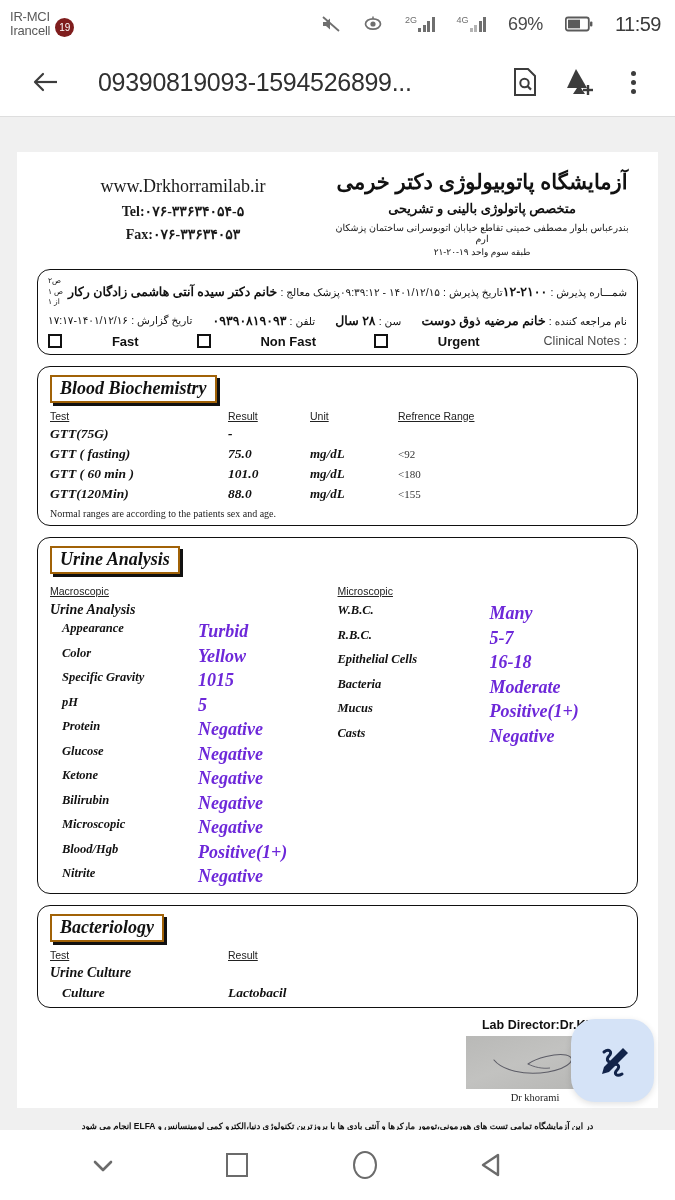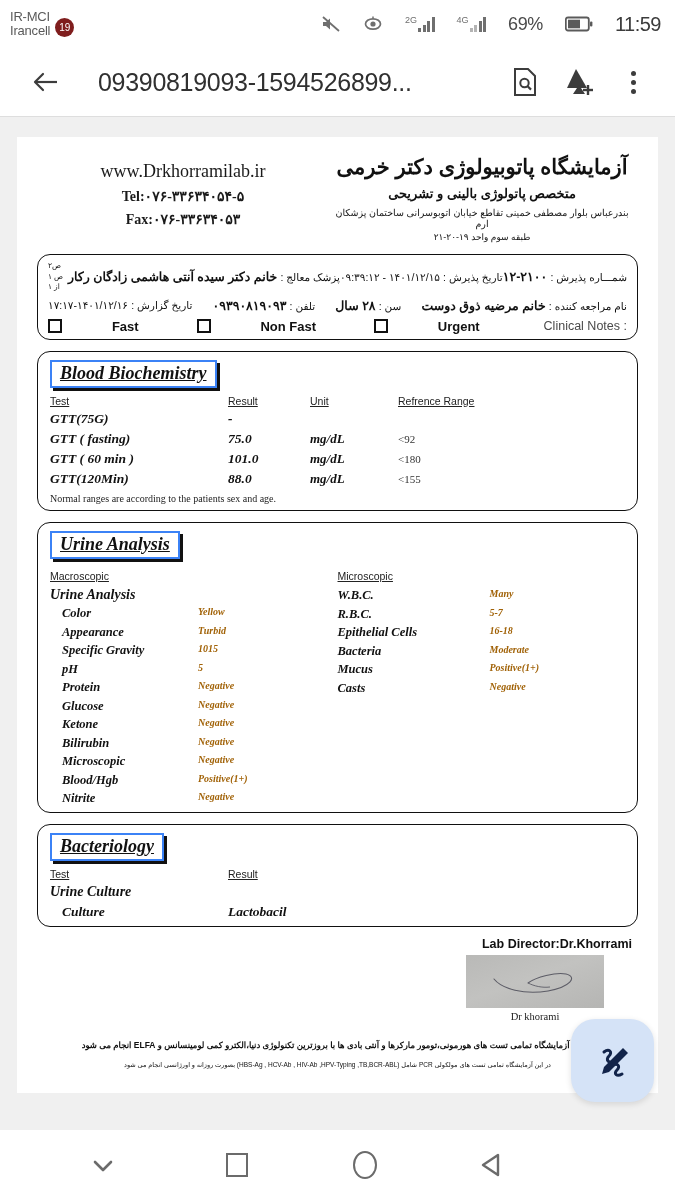--- a/index.html
+++ b/index.html
@@ -76,21 +76,21 @@
   .viewer {
     position: relative;
     flex: 1 1 auto;
     background: #f0f0f0;
     overflow: hidden;
   }
 
   
   .page {
     position: absolute;
-    left: 17px; top: 20px;
+    left: 17px; top: 35px;
     width: 641px; height: 956px;
     background: #ffffff;
     padding: 18px 12px 10px 12px;
   }
 
   
   .doc-head { display: flex; justify-content: space-between; align-items: flex-start; padding: 0 14px; }
   .head-left { text-align: center; padding-top: 6px; width: 280px; }
   .head-left .site { font-family: "Liberation Serif", serif; font-size: 18px; color: #1a1a1a; }
   .head-left .tel, .head-left .fax {
@@ -123,27 +123,26 @@
 
   
   .card {
     margin: 11px 8px 0 8px;
     border: 1.6px solid #111; border-radius: 13px;
     padding: 8px 12px 6px 12px;
     position: relative;
   }
   .sec-title {
     display: inline-block;
-    border: 2px solid #3b82f6; background: #fff;
+    border: 2px solid #a16207; background: #fff;
     padding: 1px 8px 2px 8px;
     font-family: "Liberation Serif", serif;
     font-style: italic; font-weight: 700; font-size: 18px; color: #111;
     box-shadow: 3px 3px 0 #111;
     margin-bottom: 7px;
-    text-decoration: underline;
   }
   .thead { display: flex; font-size: 10.5px; color: #222; margin-bottom: 4px; }
   .thead span { text-decoration: underline; }
   .c1 { width: 178px; flex: 0 0 178px; }
   .c2 { width: 82px; flex: 0 0 82px; }
   .c3 { width: 88px; flex: 0 0 88px; }
   .c4 { flex: 1 1 auto; }
   .trow { display: flex; align-items: baseline; margin-top: 4px; }
   .trow .t-name {
     font-family: "Liberation Serif", serif; font-style: italic; font-weight: 700;
@@ -161,21 +160,21 @@
   .note { font-family: "Liberation Serif", serif; font-size: 10px; color: #222; margin-top: 6px; }
   .indent { padding-left: 12px; }
 
   
   .ucols { display: flex; }
   .ucol { flex: 1 1 50%; }
   .sublab { font-size: 10.5px; color: #222; text-decoration: underline; display:inline-block; margin-bottom: 3px;}
   .grp-title { font-family:"Liberation Serif",serif; font-style: italic; font-weight:700; font-size:14px; color:#111; margin-top:2px;}
   .urow { display: flex; margin-top: 3.5px; }
   .urow .u-k { width: 148px; flex: 0 0 148px; font-family:"Liberation Serif",serif; font-style:italic; font-weight:700; font-size:12.5px; color:#111; padding-left:12px;}
-  .urow .u-v { font-family:"Liberation Serif",serif; font-style:italic; font-weight:700; font-size:10px; color:#a16207; }
+  .urow .u-v { font-family:"Liberation Serif",serif; font-style:italic; font-weight:700; font-size:18px; color:#6d28d9; }
   .ucol.right .u-k { width: 152px; flex: 0 0 152px; padding-left: 0; }
 
   
   .sigwrap { margin: 10px 8px 0 8px; text-align: right; padding-right: 6px; }
   .sig-title { font-size: 12.5px; font-weight: 700; color: #111; }
   .sig-img {
     width: 138px; height: 53px; margin: 4px 28px 0 auto;
     background: linear-gradient(160deg,#b9b9b7 0%,#c2c2c0 45%,#b5b5b3 100%);
     position: relative;
   }
@@ -387,26 +386,26 @@
         <div class="note">Normal ranges are according to the patients sex and age.</div>
       </div>
 
       <div class="card">
         <div class="sec-title">Urine Analysis</div>
         <div class="ucols">
           <div class="ucol left">
             <div class="sublab">Macroscopic</div>
             <div class="grp-title">Urine Analysis</div>
             <div class="urow">
+                <div class="u-k">Appearance</div>
+                <div class="u-v">Turbid</div>
+              </div>
+            <div class="urow">
                 <div class="u-k">Color</div>
                 <div class="u-v">Yellow</div>
-              </div>
-            <div class="urow">
-                <div class="u-k">Appearance</div>
-                <div class="u-v">Turbid</div>
               </div>
             <div class="urow">
                 <div class="u-k">Specific Gravity</div>
                 <div class="u-v">1015</div>
               </div>
             <div class="urow">
                 <div class="u-k">pH</div>
                 <div class="u-v">5</div>
               </div>
             <div class="urow">

